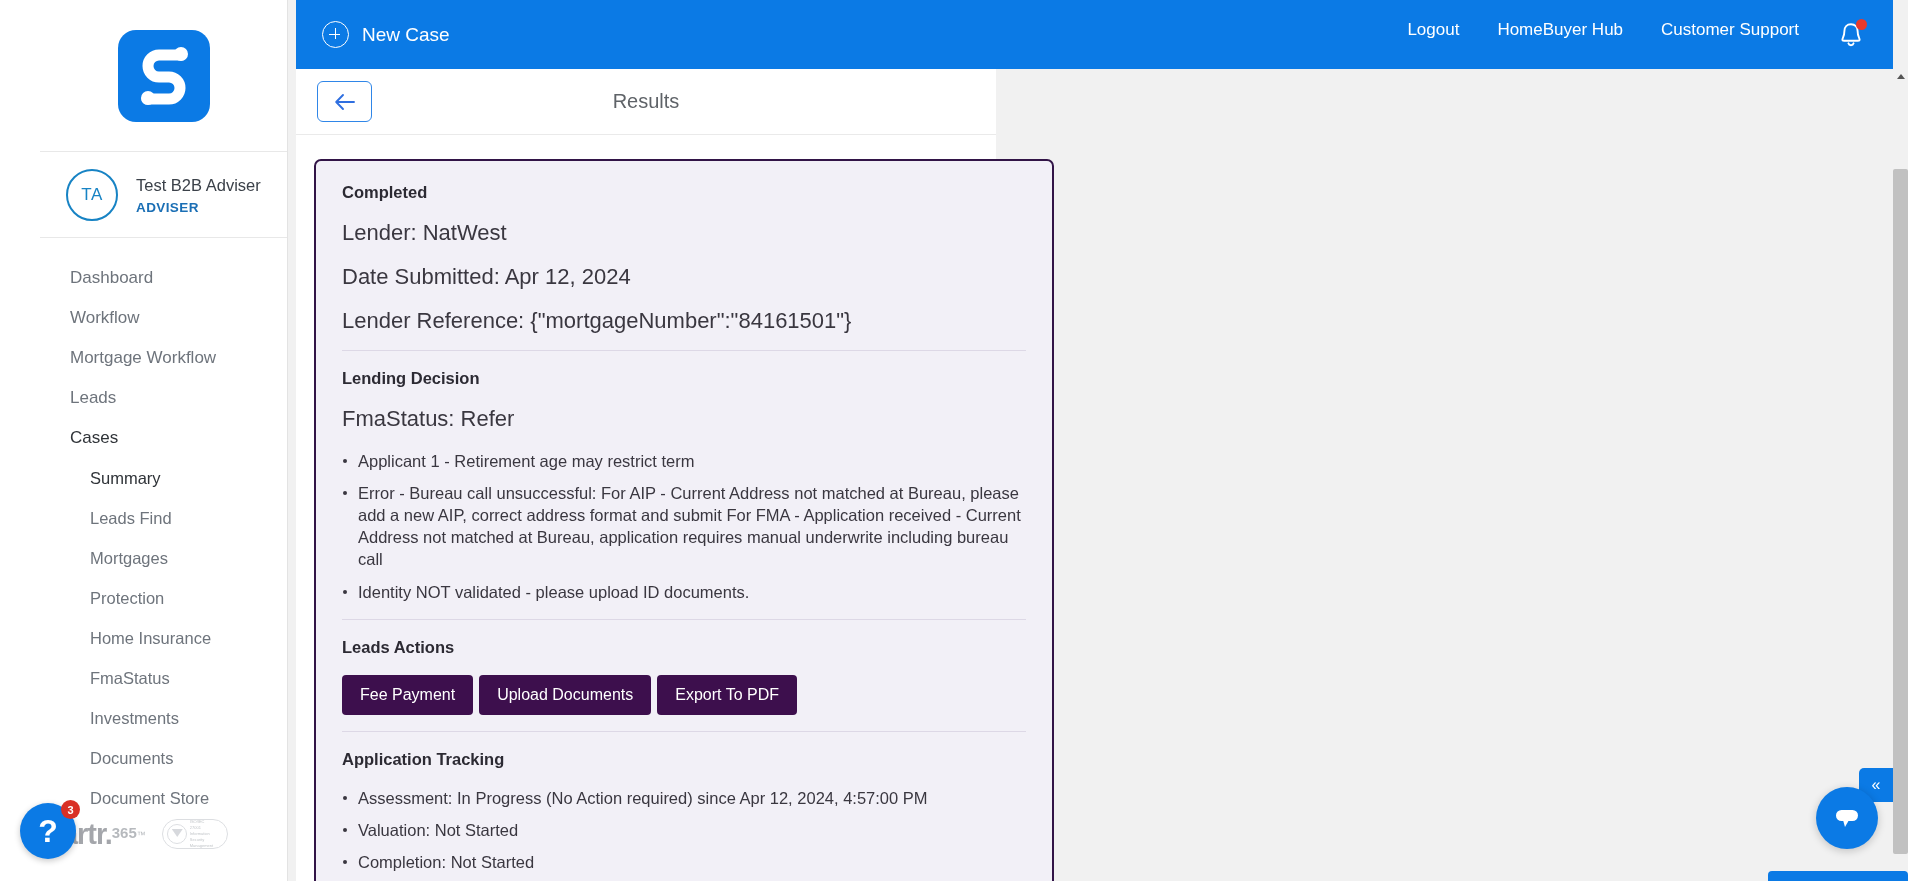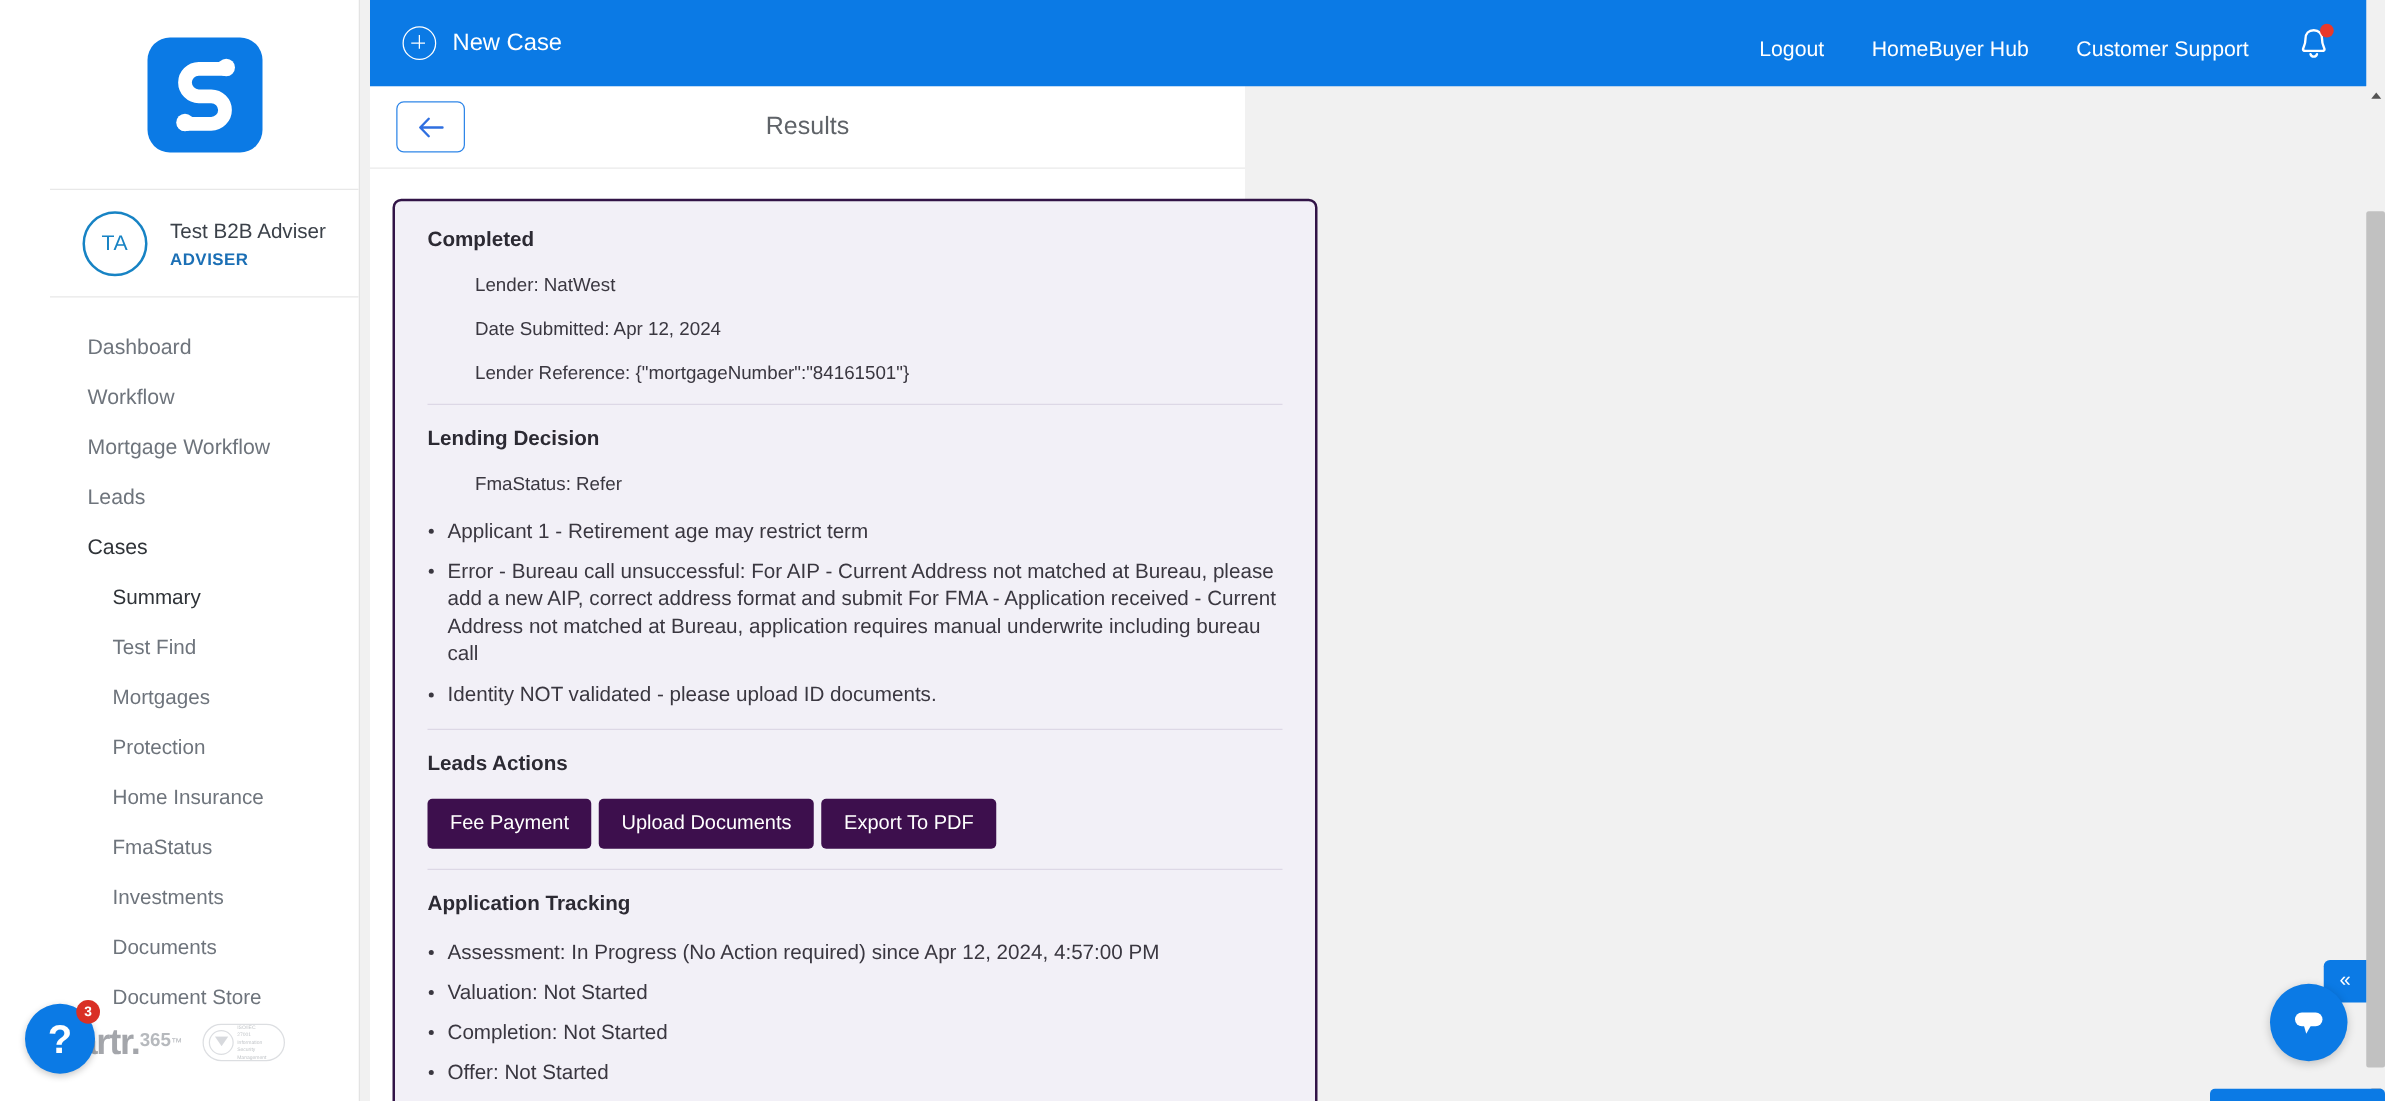--- a/index.html
+++ b/index.html
@@ -192,21 +192,21 @@
   }
   .plus-circle::before, .plus-circle::after {
     content:""; position:absolute; background:#fff;
   }
   .plus-circle::before { left: 6px; top: 11.6px; width: 11px; height: 1.9px; }
   .plus-circle::after  { top: 6px; left: 11.6px; height: 11px; width: 1.9px; }
 
   .top-right {
     margin-left: auto;
     display: flex;
-    align-items: flex-end;
+    align-items: flex-start;
     gap: 38px;
   }
   .top-link {
     color: #fff;
     font-size: 17px;
     cursor: pointer;
     white-space: nowrap;
   }
   .bell-wrap { position: relative; cursor: pointer; width: 28px; height: 30px; }
   .bell-dot {
@@ -262,24 +262,23 @@
   }
   .sect { padding-bottom: 16px; }
   .sect + .sect { border-top: 1px solid #ddd8e6; padding-top: 18px; }
   .sect-title {
     font-size: 16.5px;
     font-weight: bold;
     color: #2c2a33;
     margin-bottom: 18px;
   }
   .line {
-    font-size: 15px;
+    font-size: 22px;
     color: #3a3740;
     margin-bottom: 18px;
-    margin-left: 38px;
   }
   .line:last-child { margin-bottom: 0; }
   ul.bullets { list-style: none; margin: 0; padding: 0; }
   ul.bullets li {
     position: relative;
     padding-left: 16px;
     font-size: 16.5px;
     color: #3a3740;
     line-height: 1.34;
     margin-bottom: 10px;
@@ -408,21 +407,21 @@
       <div class="nav-item">
         <span>Leads</span>
       </div>
       <div class="nav-item active">
         <span>Cases</span>
       </div>
       <div class="nav-item sub active">
         <span>Summary</span>
       </div>
       <div class="nav-item sub">
-        <span>Test Find</span>
+        <span>Leads Find</span>
       </div>
       <div class="nav-item sub">
         <span>Mortgages</span>
       </div>
       <div class="nav-item sub">
         <span>Protection</span>
       </div>
       <div class="nav-item sub">
         <span>Home Insurance</span>
       </div>

